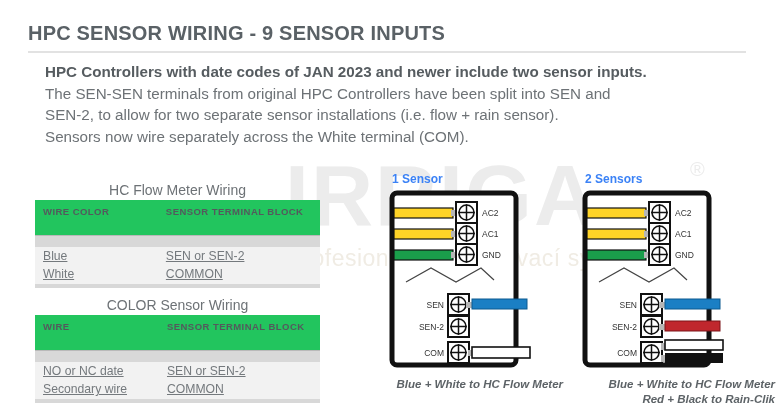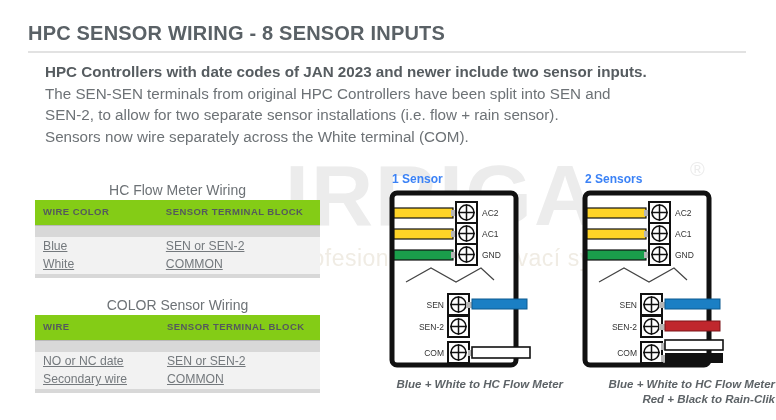--- a/index.html
+++ b/index.html
@@ -101,27 +101,27 @@
     border-collapse: collapse;
     font-size: 11.5px;
   }
   .wire-table .cap-band td {
     background: #d8d8d8;
     height: 4px;
     padding: 0;
     border: none;
   }
   .wire-table thead th {
-    background: #84cc16;
+    background: #22c55e;
     color: #54595d;
     font-size: 9.5px;
     font-weight: bold;
     letter-spacing: 0.45px;
     text-align: left;
-    padding: 6px 0 8px 8px;
+    padding: 6px 0 18px 8px;
     border-bottom: 1px solid #b9b9b9;
   }
   .wire-table tbody td {
     background: #f2f2f2;
     color: #74797d;
     font-size: 12.2px;
     padding: 2px 0 2px 8px;
     border: none;
     text-decoration: underline;
   }
@@ -170,21 +170,21 @@
 <body>
 
 <div id="watermark">
   <div class="wm-word">IRRIGA</div>
   <div class="wm-reg">®</div>
   <div class="wm-sub">profesionální zavlažovací systémy</div>
 </div>
 
 <div id="content">
 
-  <div id="page-title">HPC SENSOR WIRING - 8 SENSOR INPUTS</div>
+  <div id="page-title">HPC SENSOR WIRING - 9 SENSOR INPUTS</div>
   <div id="title-rule"></div>
 
   <div id="intro">
     <span class="lead">HPC Controllers with date codes of JAN 2023 and newer include two sensor inputs.</span>
     <span class="body-line">The SEN-SEN terminals from original HPC Controllers have been split into SEN and</span>
     <span class="body-line">SEN-2, to allow for two separate sensor installations (i.e. flow + rain sensor).</span>
     <span class="body-line">Sensors now wire separately across the White terminal (COM).</span>
   </div>
 
   <div class="tbl-title" id="tbl1-title">HC Flow Meter Wiring</div>

